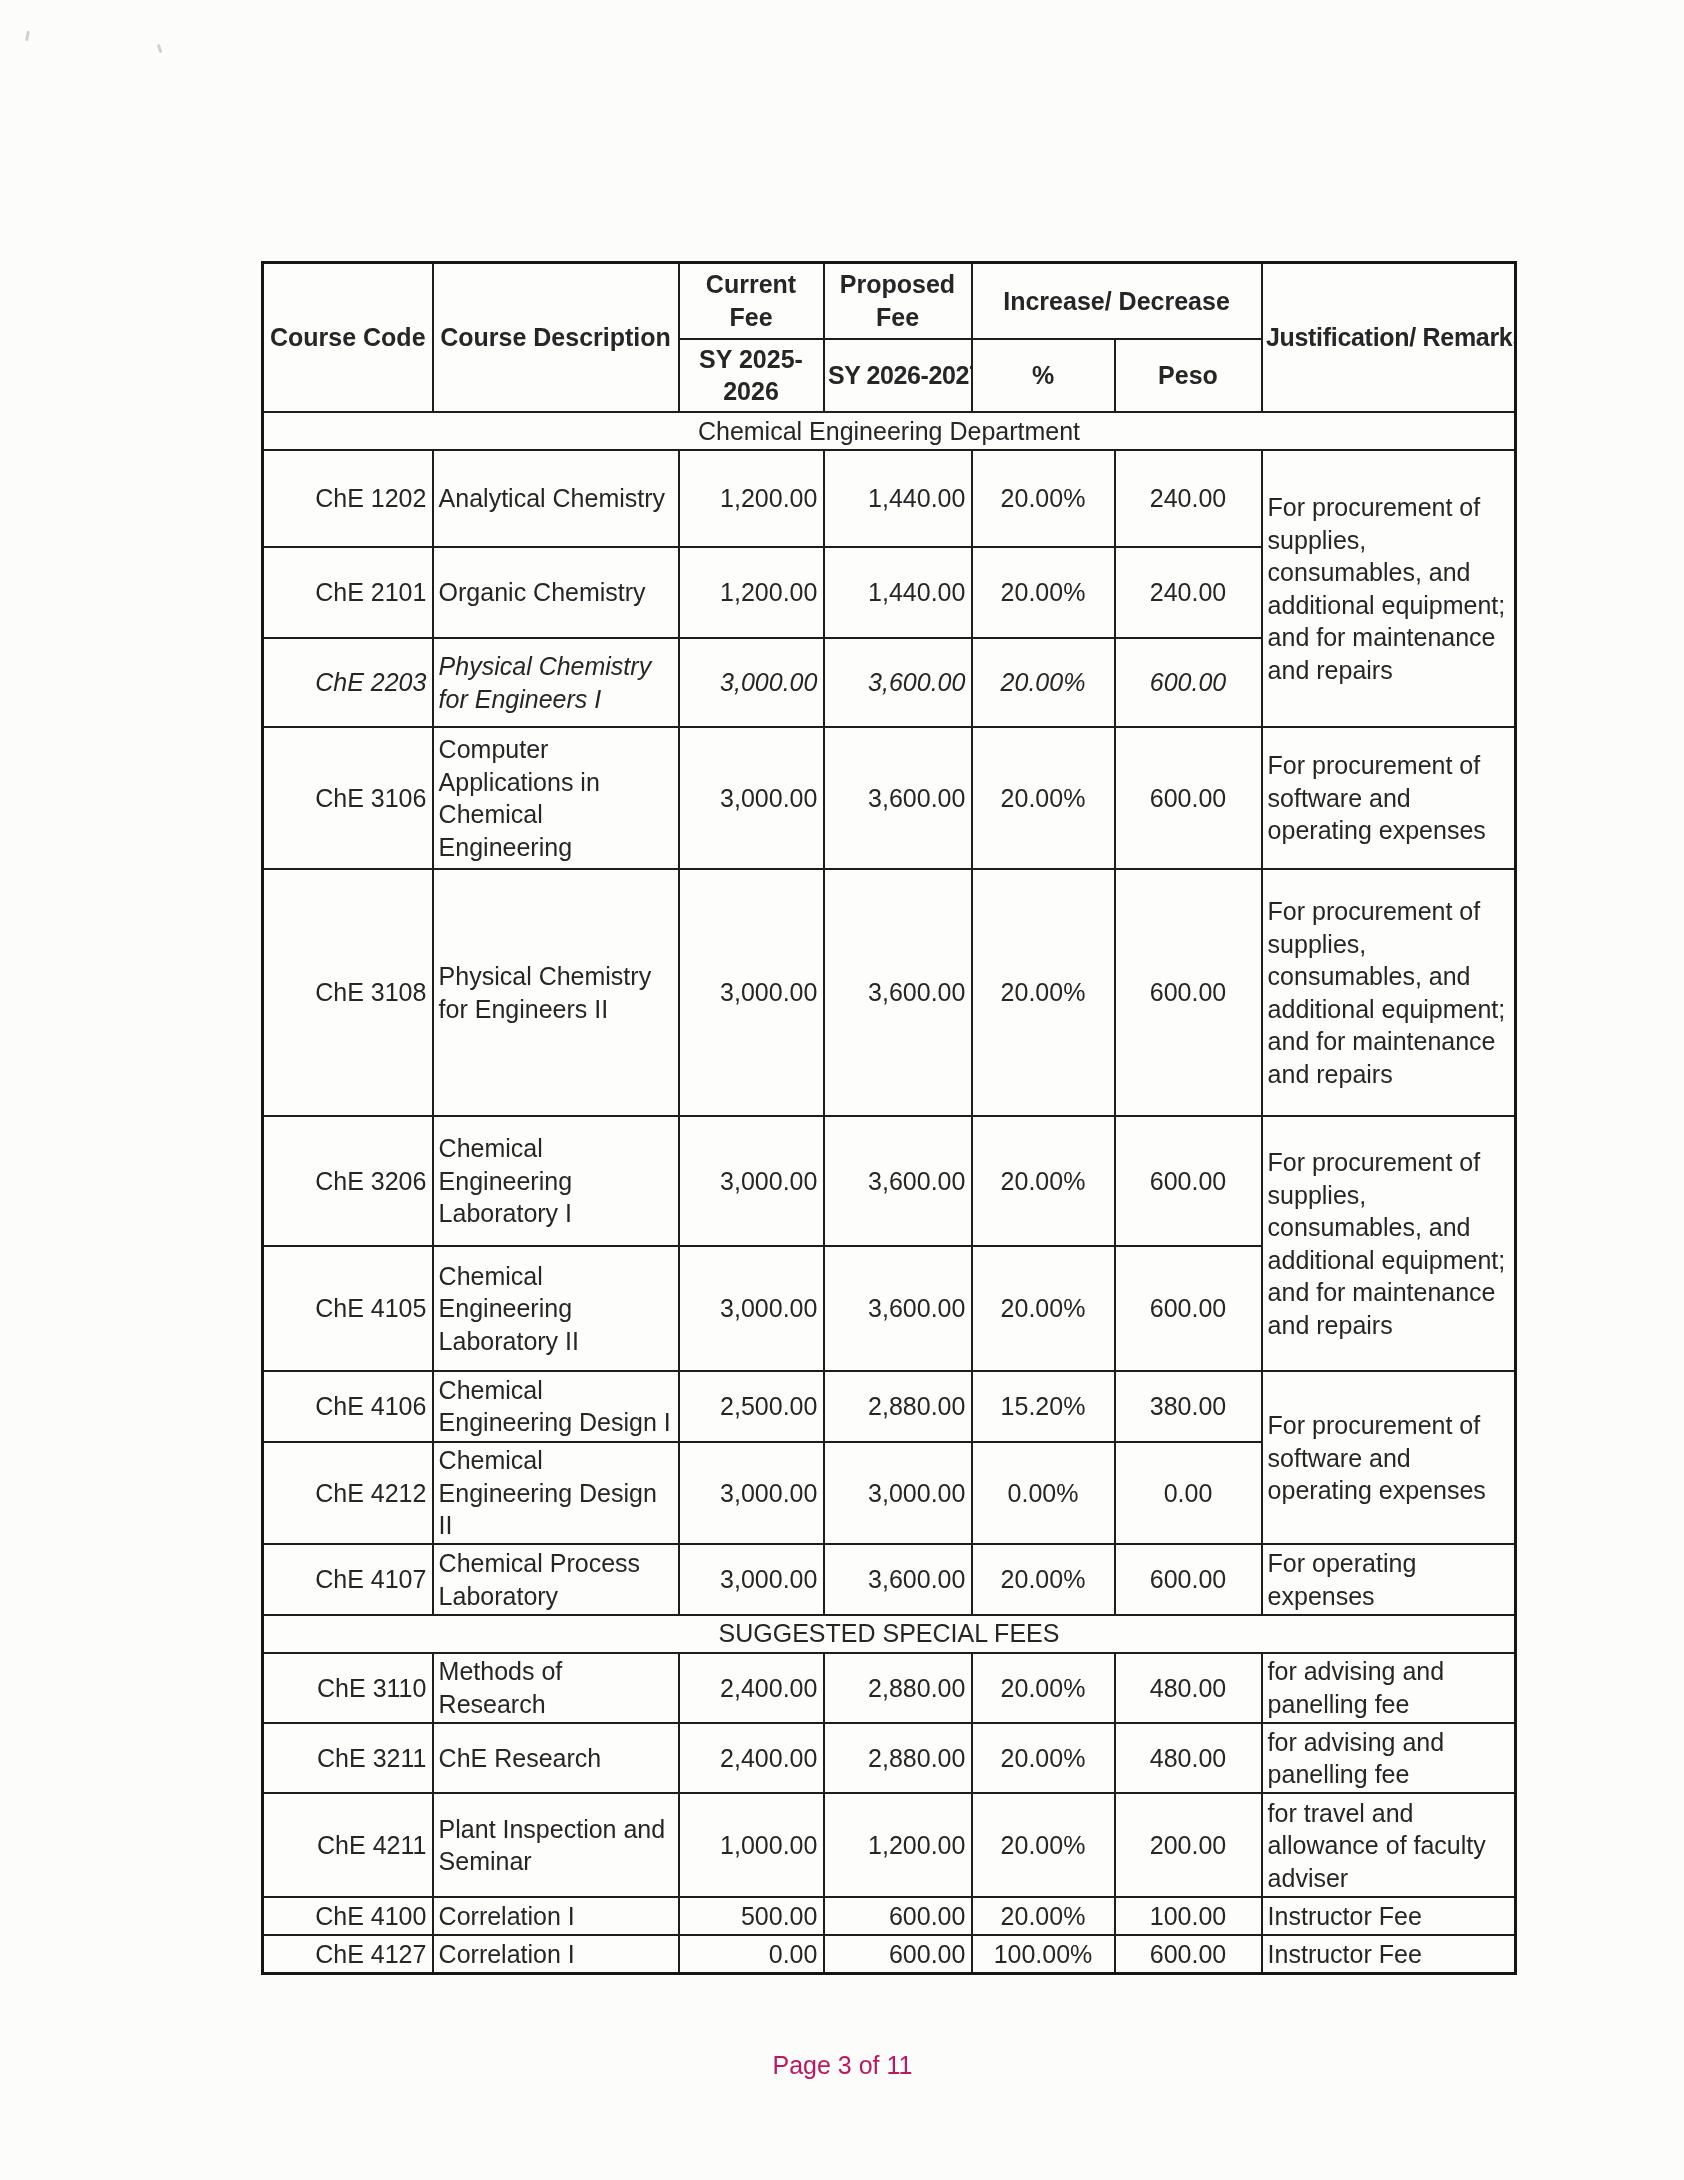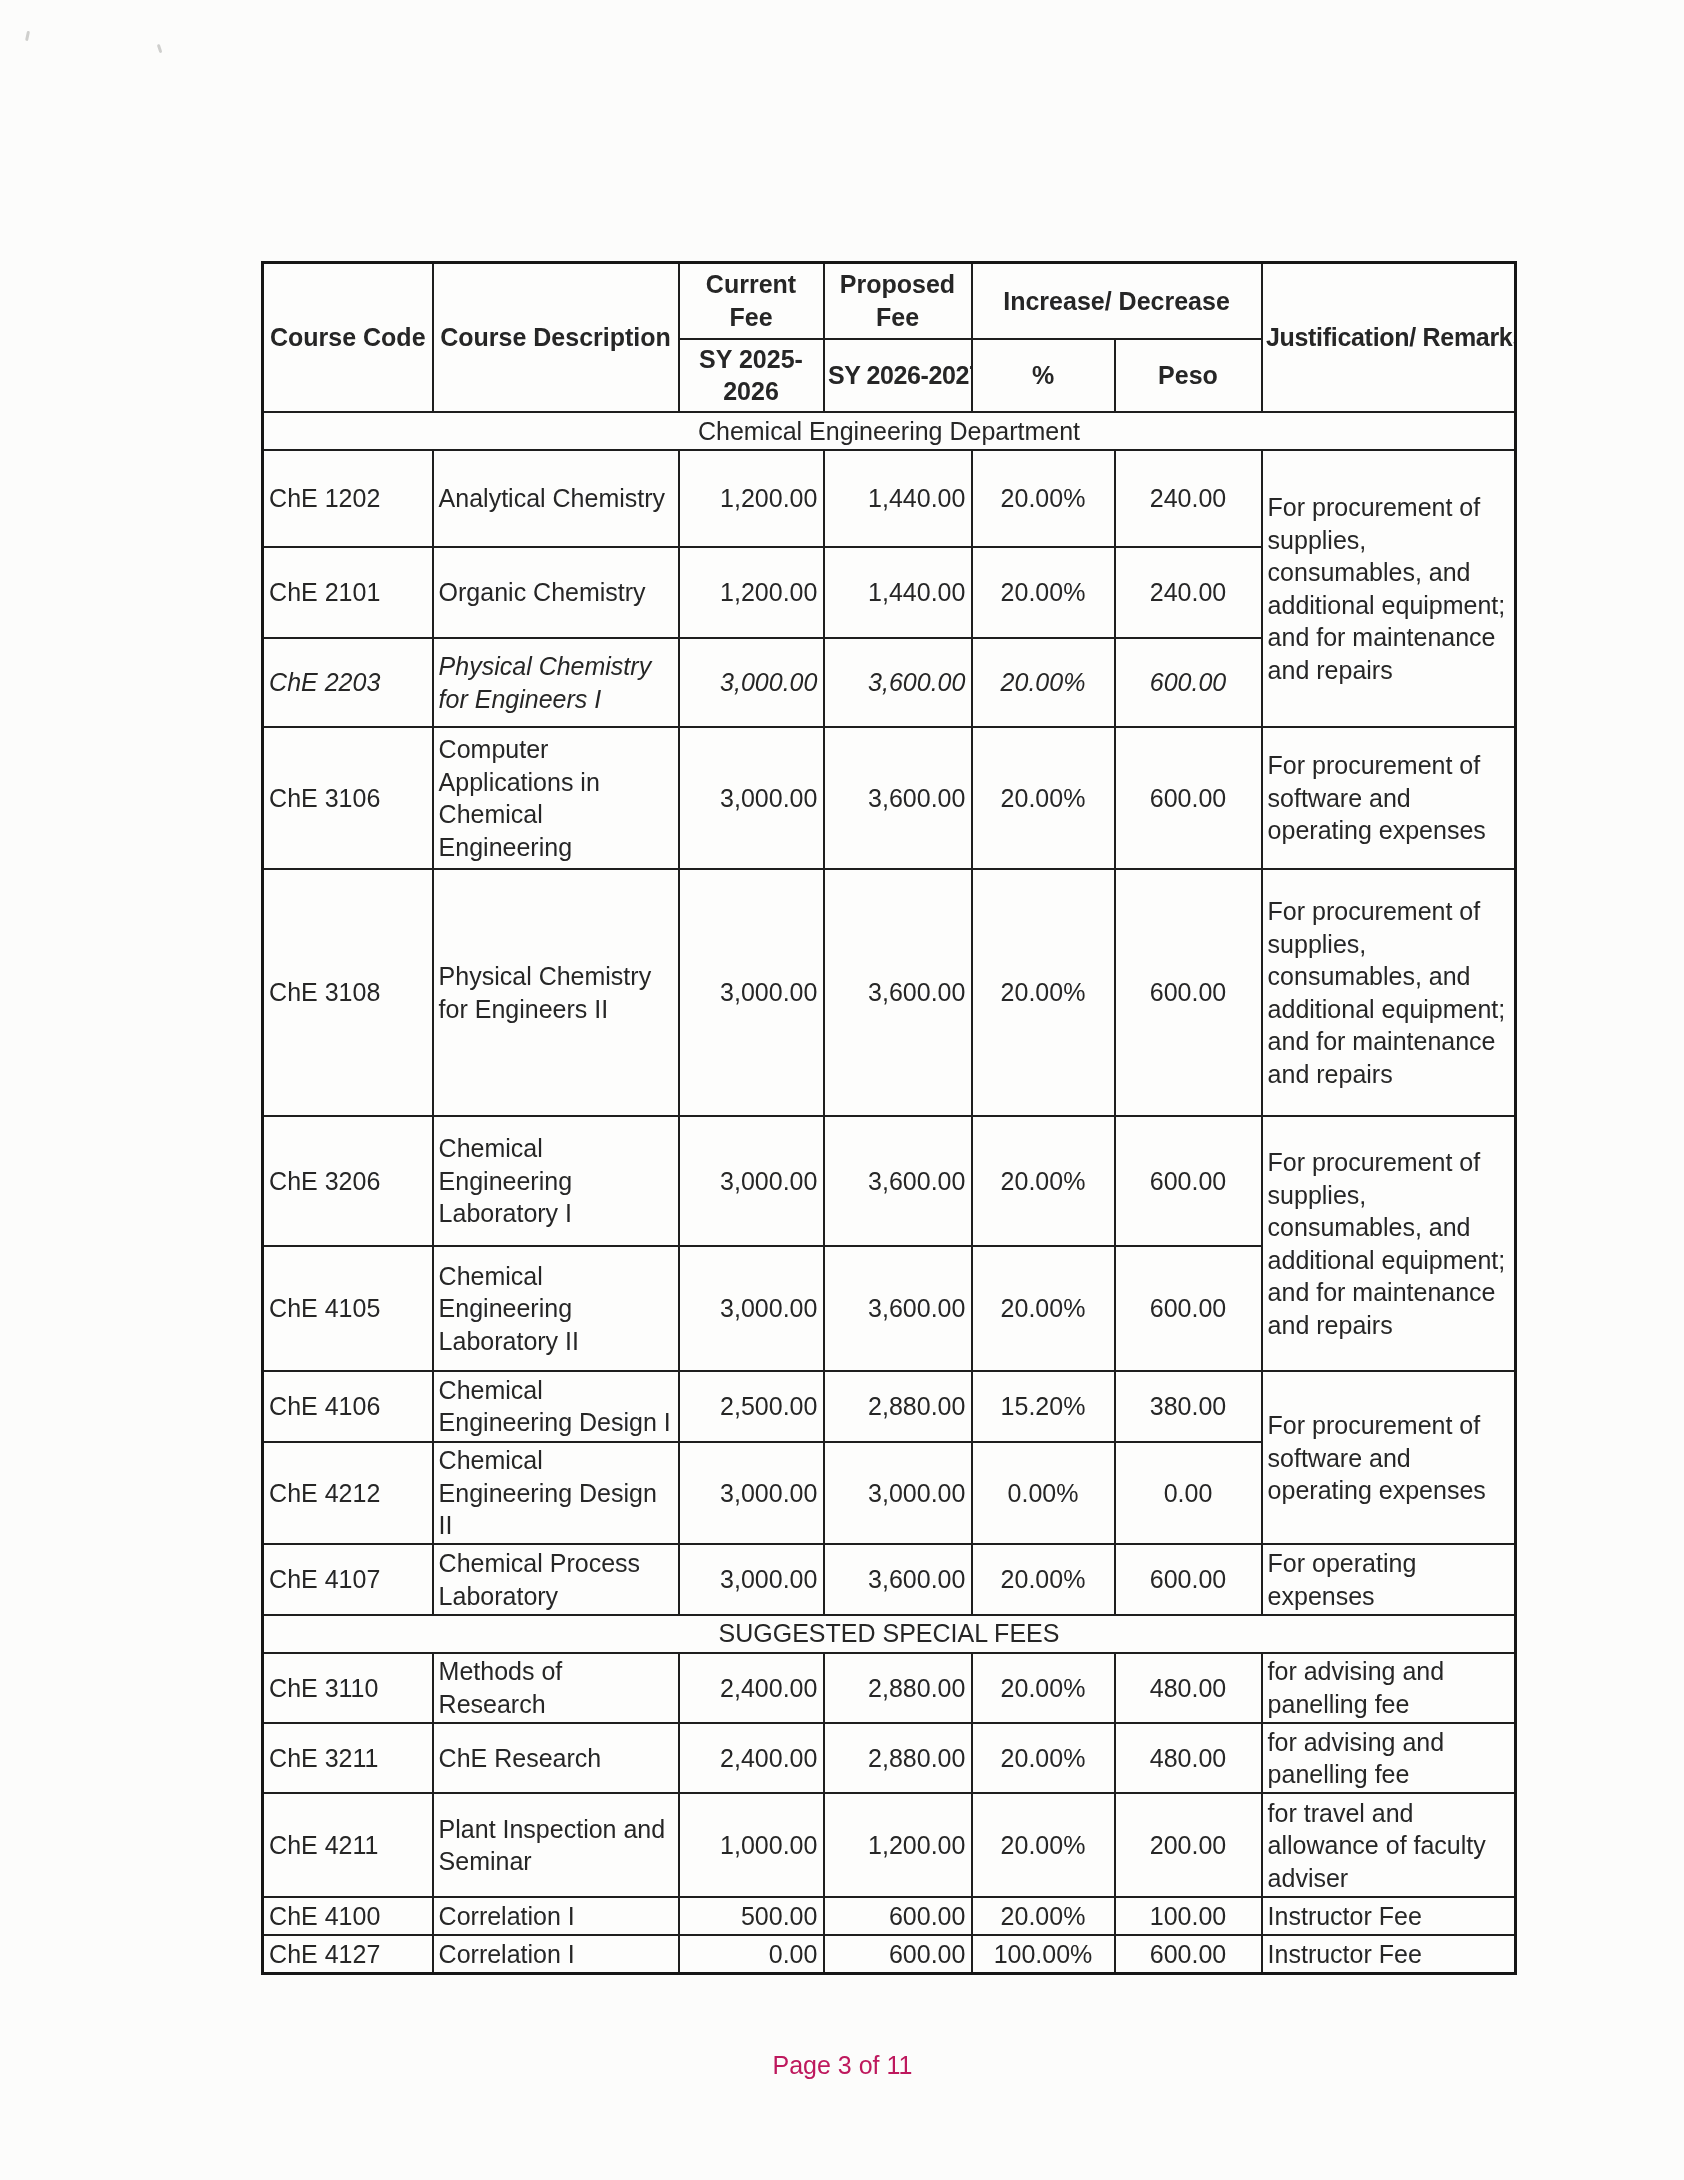--- a/index.html
+++ b/index.html
@@ -25,21 +25,21 @@
     vertical-align:middle;
     padding:1.7px 5.1px;
     overflow:hidden;
   }
   #fee-table{border:3px solid #161616;}
   #fee-table th{font-weight:700;text-align:center;padding:3.4px 3.4px;}
   .th-sub-nowrap{white-space:nowrap;font-size:22.6px;letter-spacing:-0.4px;}
   .th-just{white-space:nowrap;font-size:23px;letter-spacing:-0.3px;}
   .sec-left{font-weight:700;text-align:center;padding-left:6.8px;}
   .sec-center{font-weight:700;text-align:center;font-size:24px;}
-  .c-code{text-align:left;padding-left:8.5px;border-radius:15px;}
+  .c-code{text-align:right;padding-left:8.5px;border-radius:15px;}
   .c-desc{text-align:left;padding-left:7.7px;padding-right:3.4px;}
   .c-num{text-align:right;padding-right:7.7px;margin-left:28px;}
   .c-pct{text-align:center;}
   .c-peso{text-align:center;}
   .c-just{text-align:left;padding-left:7.7px;padding-right:3.4px;font-size:24px;line-height:1.32;}
   .vtop{vertical-align:top;padding-top:10.2px;}
   #page-footer{
     position:absolute;left:0;top:2051px;width:100%;
     text-align:center;font-size:25px;color:#be185d;
   }

